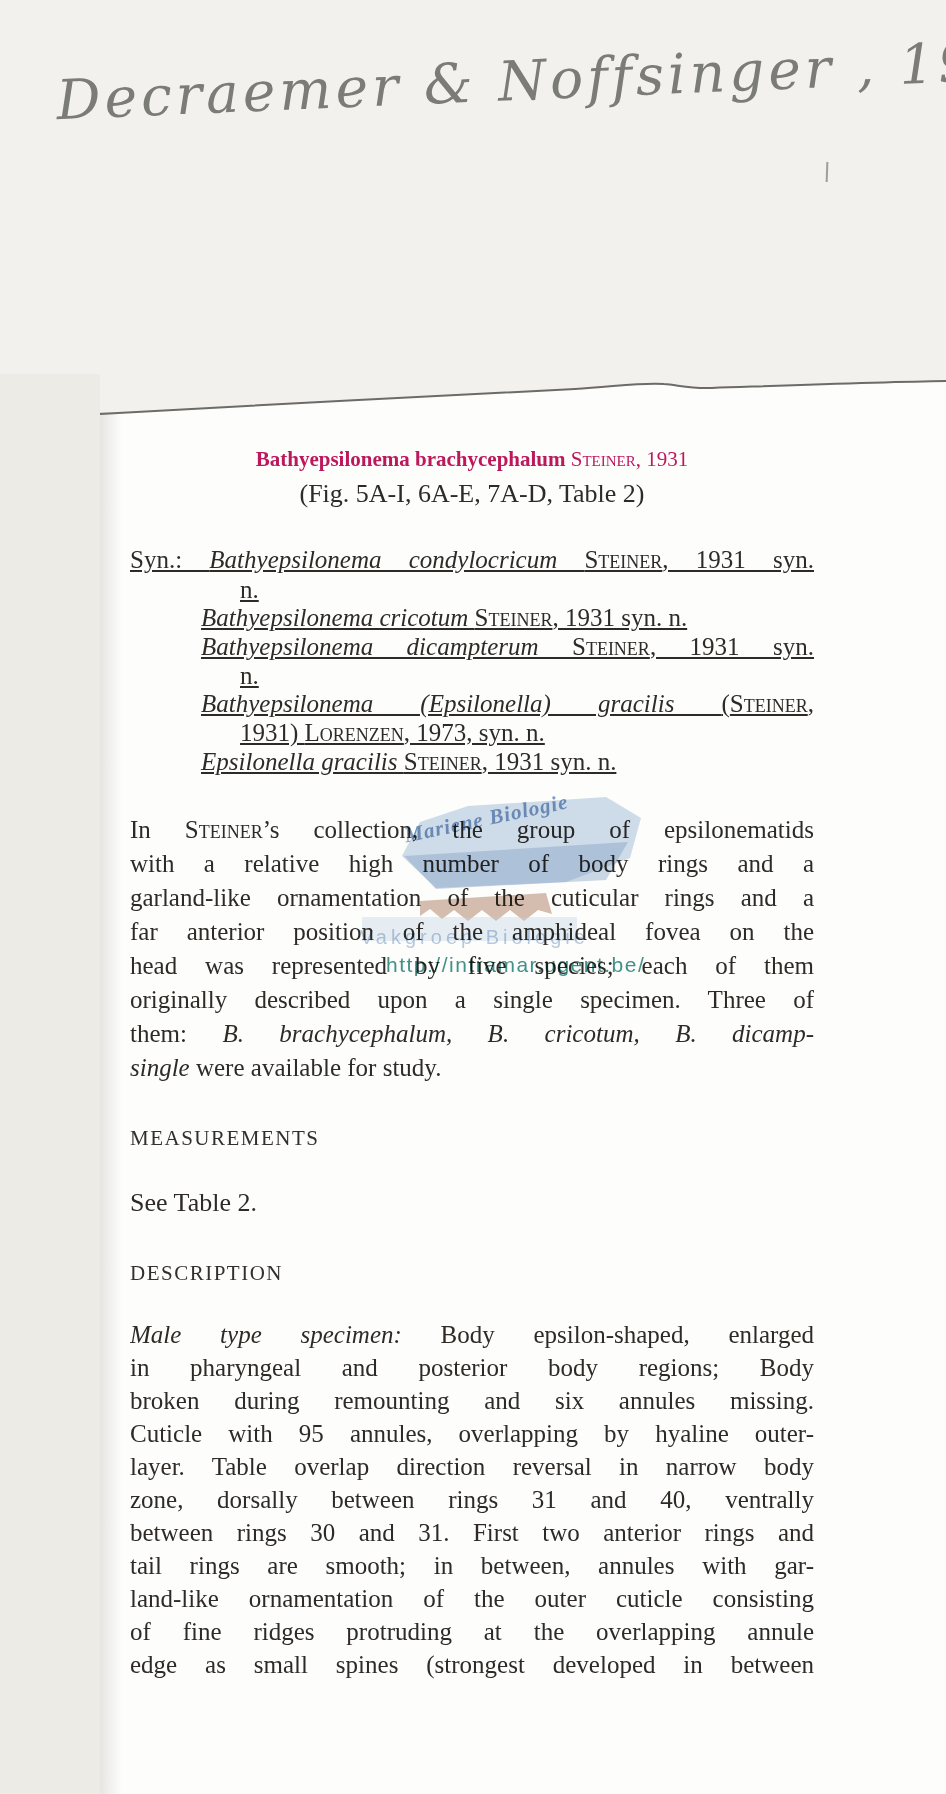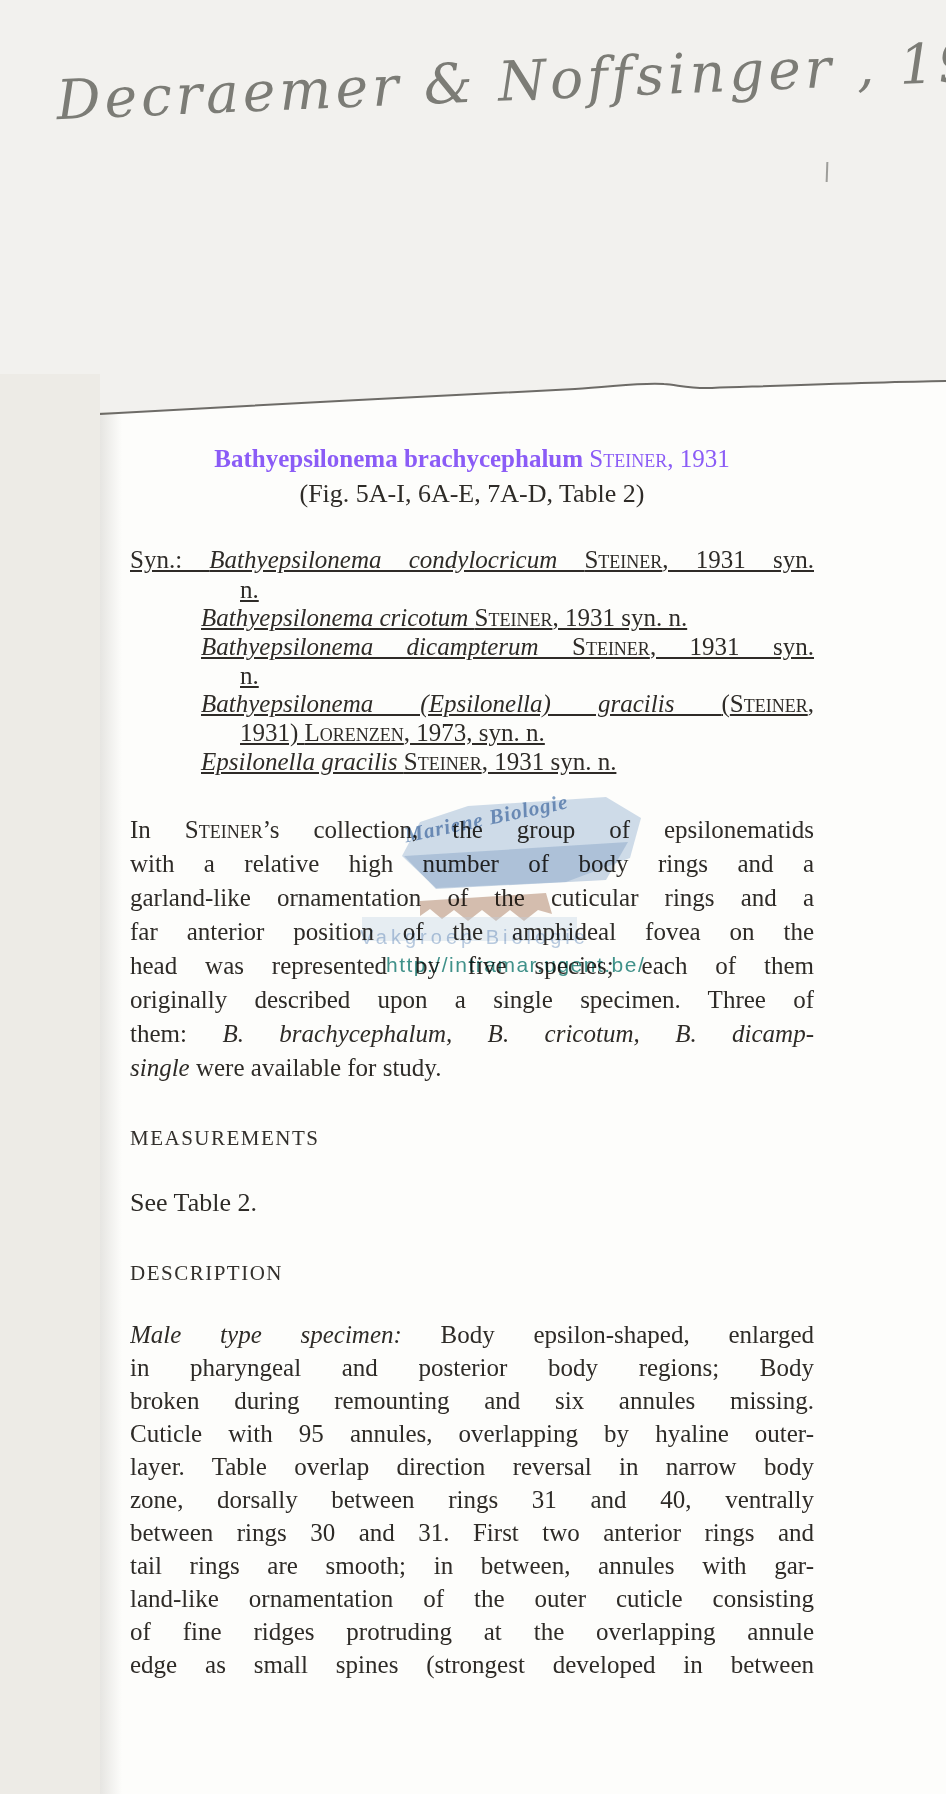--- a/index.html
+++ b/index.html
@@ -19,21 +19,21 @@
   
   .content{position:absolute;left:130px;top:0;width:684px;color:#2e2b27;}
   .tline{position:absolute;left:0;width:684px;font-size:25px;line-height:34px;
         height:34px;overflow:hidden;}
   .syn{line-height:30px;height:30px;text-decoration:underline;}
   .j{text-align:justify;text-align-last:justify;}
   .nj{text-align:left;}
   .ctr{text-align:center;}
   .ind1{padding-left:71px;width:613px;}
   .ind2{padding-left:110px;width:574px;}
-  .title1{font-size:25px;line-height:36px;height:36px;color:#8b5cf6;}
+  .title1{font-size:21px;line-height:36px;height:36px;color:#be185d;}
   .title2{font-size:26px;}
   .heading{font-size:21px;letter-spacing:1.5px;line-height:24px;height:24px;color:#33302c;}
   .seetable{font-size:26px;}
   .i{font-style:italic;}
   .b{font-weight:bold;}
   .sc{font-variant:small-caps;}
   .r{}
   
   .wm{position:absolute;pointer-events:none;mix-blend-mode:multiply;}
   .wm-logo-text{left:402px;top:824px;transform:rotate(-12deg);transform-origin:left top;

